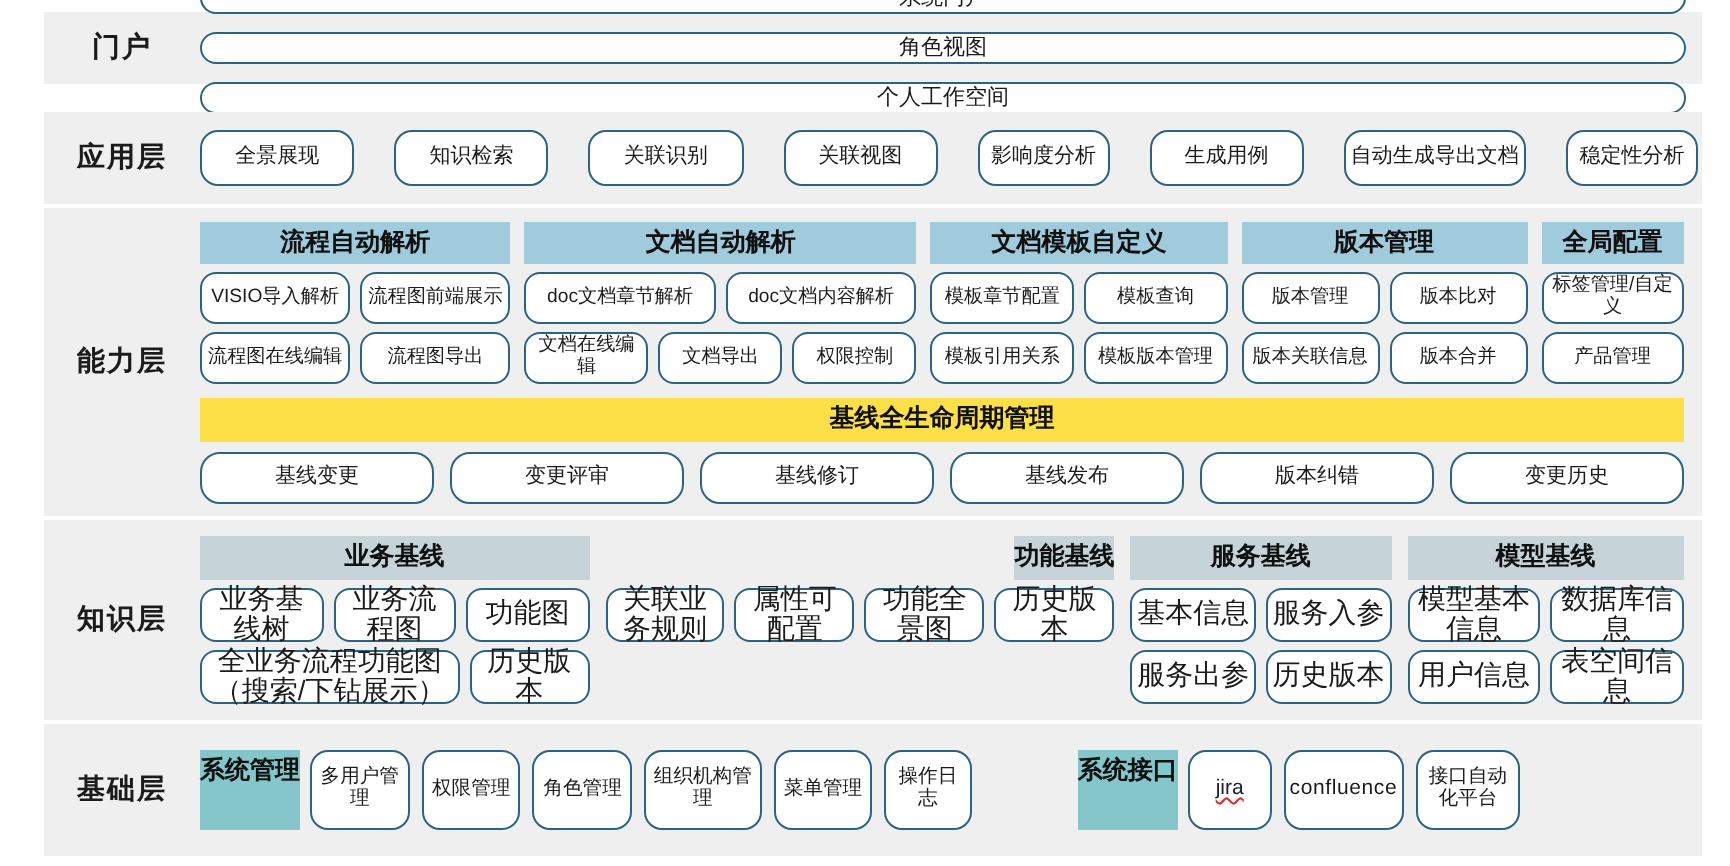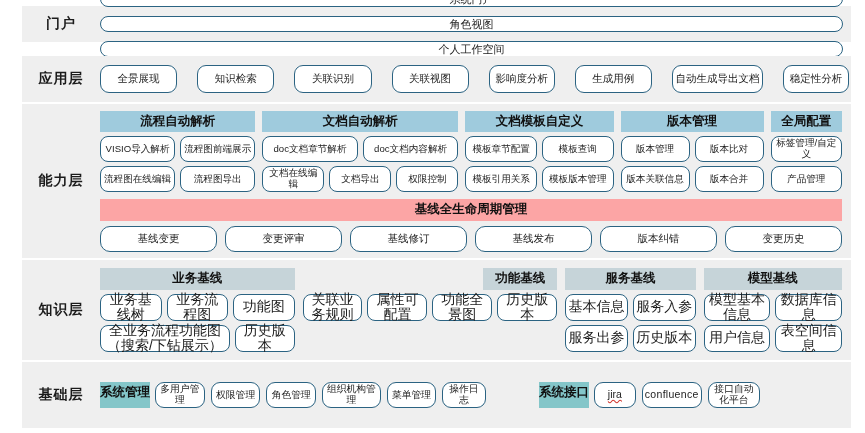--- a/index.html
+++ b/index.html
@@ -117,21 +117,21 @@
     gap: 5px;
   }
   .grp-row .pill {
     flex: 1 1 0;
     height: 26px;
     font-size: 9.6px;
     border-radius: 8px;
   }
   .baseline-block { margin-top: 3px; }
   .baseline-head {
-    background: #fca5a5;
+    background: #fde047;
     text-align: center;
     font-weight: bold;
     font-size: 12.5px;
     color: #111111;
     padding: 4px 0 5px;
     line-height: 1;
   }
   .baseline-row {
     display: flex;
     gap: 8px;
@@ -155,21 +155,21 @@
   .know-col.k1 { flex: 1.94 1 0; }
   .know-col.k2 { flex: 2.54 1 0; align-items: flex-end; }
   .know-col.k3 { flex: 1.30 1 0; }
   .know-col.k4 { flex: 1.38 1 0; }
   .know-head {
     background: #c6d4d9;
     text-align: center;
     font-weight: bold;
     font-size: 12.5px;
     color: #111111;
-    padding: 4px 12px 5px;
+    padding: 4px 0 5px;
     line-height: 1;
   }
   .know-row { display: flex; gap: 5px; }
   .know-row .pill {
     flex: 1 1 0;
     height: 27px;
     font-size: 14px;
     border-radius: 8px;
   }
 
@@ -188,21 +188,21 @@
     text-align: center;
     font-weight: bold;
     font-size: 12.5px;
     color: #111111;
     padding: 4px 0 5px;
     line-height: 1;
   }
   .base-row { display: flex; gap: 6px; }
   .base-row .pill {
     flex: 1 1 0;
-    height: 26px;
+    height: 40px;
     font-size: 9.8px;
     border-radius: 9px;
   }
   .spell {
     color: #222;
     border-bottom: 2px wavy #d0342c;
     text-decoration: underline;
     text-decoration-color: #d0342c;
     text-decoration-style: wavy;
     text-decoration-skip-ink: none;

